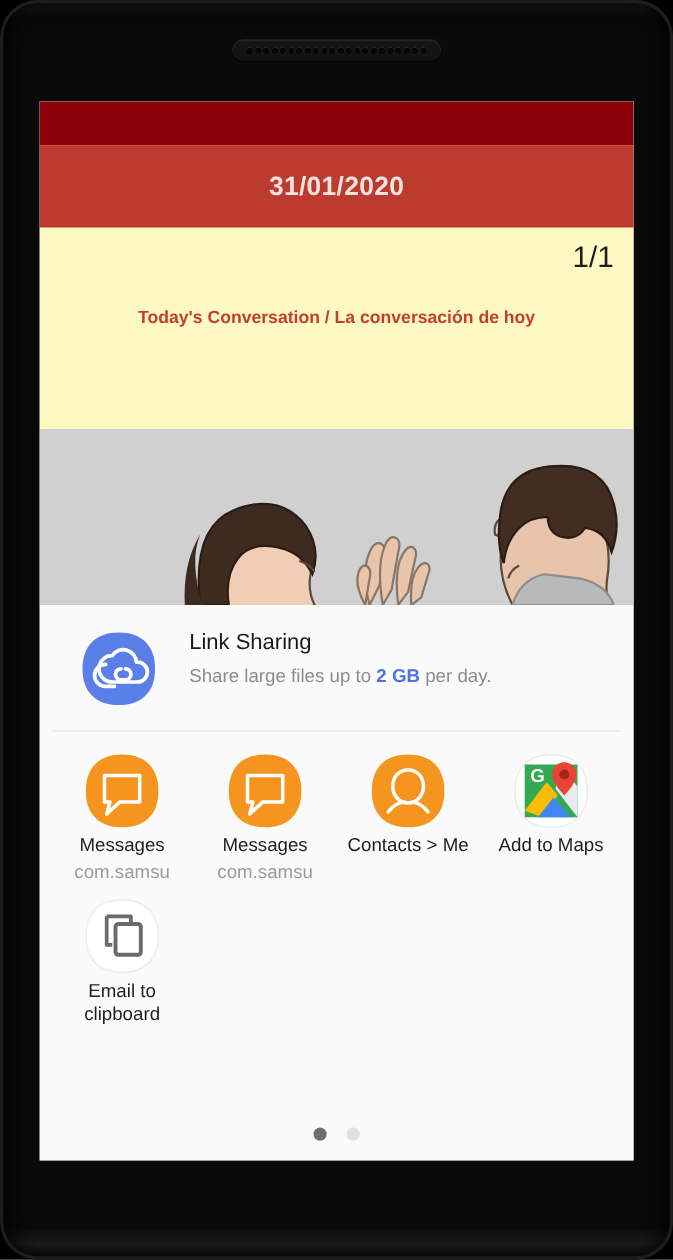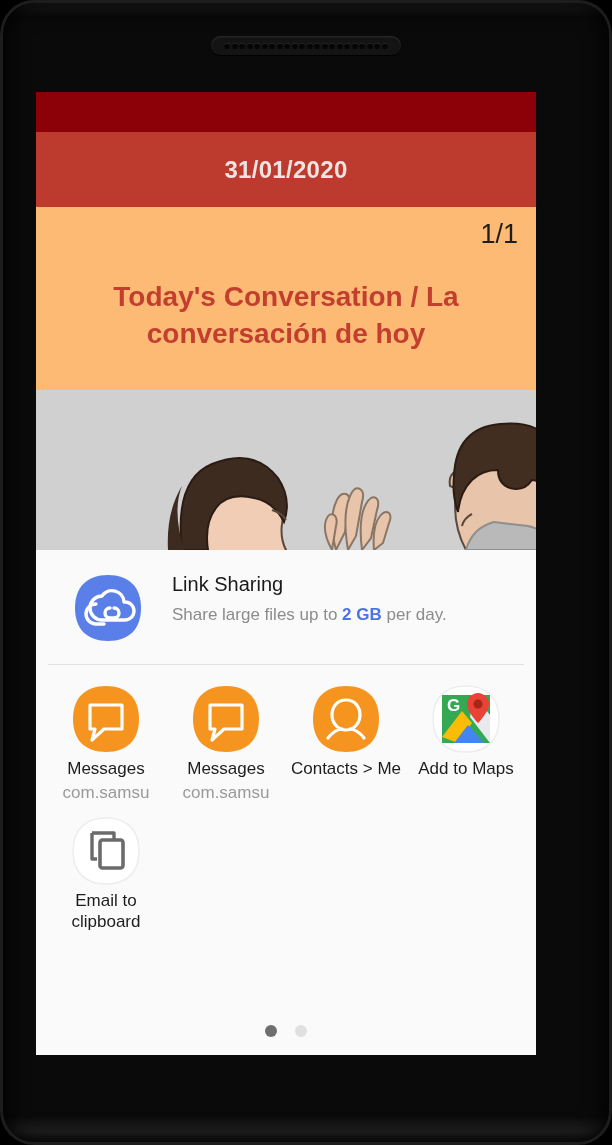--- a/index.html
+++ b/index.html
@@ -45,49 +45,49 @@
   }
   .earpiece i {
     display:block; width:6px; height:6px; border-radius:50%;
     background:#050505;
     box-shadow: inset 0 .5px .5px #3a3a3a;
   }
 
   
   .screen {
     position:absolute; left:36px; top:92px;
-    width:500px; height:963px;
+    width:540px; height:963px;
     background:#fafafa;
     overflow:hidden;
   }
 
   
   .status-bar { height:40px; background:#8c0008; }
   .action-bar {
     height:75px; background:#bc3b2e;
     display:flex; align-items:center; justify-content:center;
   }
   .action-bar .date {
     color:#f2e3e1; font-size:24px; font-weight:bold; letter-spacing:.3px;
   }
 
   
   .content {
     position:relative;
     height:343px;
-    background:#fdba74;
+    background:#fef9c3;
   }
   .counter {
     position:absolute; right:18px; top:12px;
     font-size:27px; color:#1d1d1d; font-weight:normal;
   }
   .headline {
     position:absolute; left:26px; right:26px; top:72px;
     text-align:center;
-    color:#c23f30; font-size:28px; font-weight:bold; line-height:1.32;
+    color:#c23f30; font-size:16px; font-weight:bold; line-height:1.32;
   }
   .illus { position:absolute; left:0; right:0; bottom:0; height:160px; }
 
   
   .sheet {
     position:absolute; left:0; right:0; bottom:0;
     height:505px;
     background:#fafafa;
   }
 

